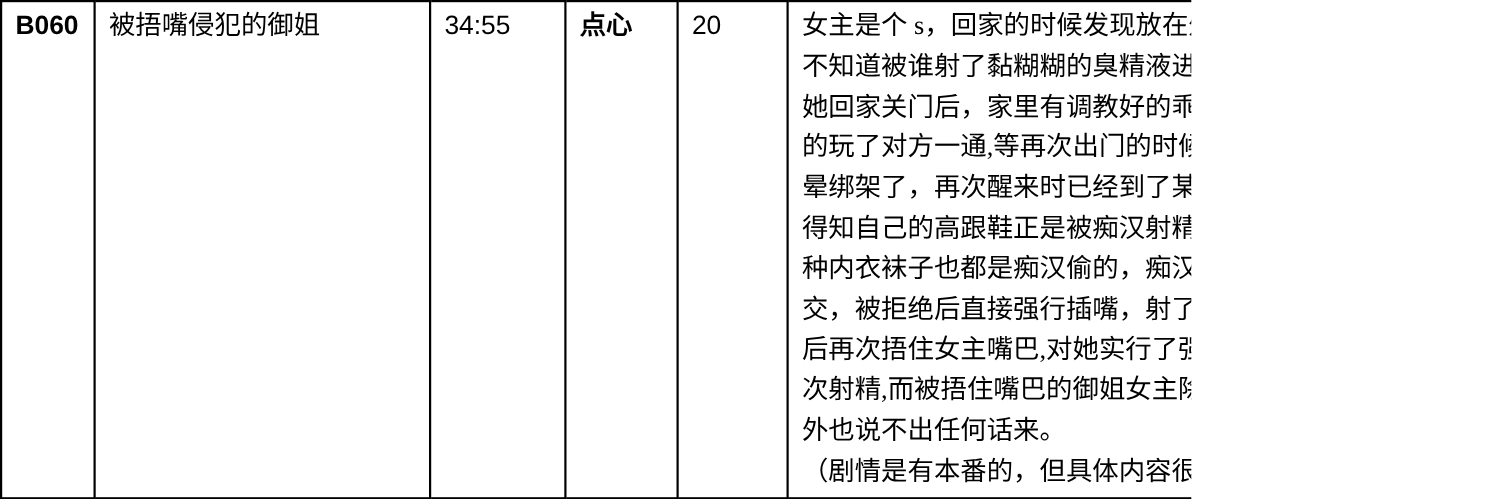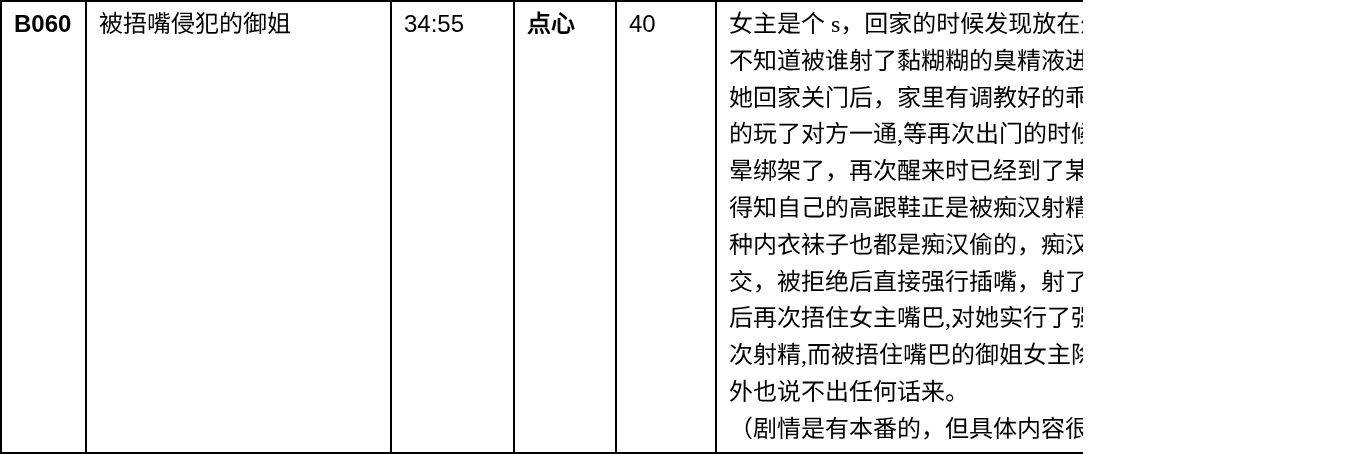--- a/index.html
+++ b/index.html
@@ -61,21 +61,21 @@
       <col style="width:100px">
       <col style="width:543px">
       <col style="width:107px">
     </colgroup>
     <tbody>
         <tr>
       <td class="cell-sans cell-code">B060</td>
       <td class="cell-serif cell-title">被捂嘴侵犯的御姐</td>
       <td class="cell-sans cell-duration">34:55</td>
       <td class="cell-serif cell-category">点心</td>
-      <td class="cell-sans cell-count">40</td>
+      <td class="cell-sans cell-count">20</td>
       <td class="cell-serif cell-description">女主是个 s，回家的时候发现放在外面的高跟鞋
 不知道被谁射了黏糊糊的臭精液进去，很生气，
 她回家关门后，家里有调教好的乖贱狗，她爽爽
 的玩了对方一通,等再次出门的时候却被捂嘴弄
 晕绑架了，再次醒来时已经到了某痴汉的住处，
 得知自己的高跟鞋正是被痴汉射精的,丢失的各
 种内衣袜子也都是痴汉偷的，痴汉还命令她口
 交，被拒绝后直接强行插嘴，射了一嘴精液，随
 后再次捂住女主嘴巴,对她实行了强行侵犯并再
 次射精,而被捂住嘴巴的御姐女主除了呜呜呜之

